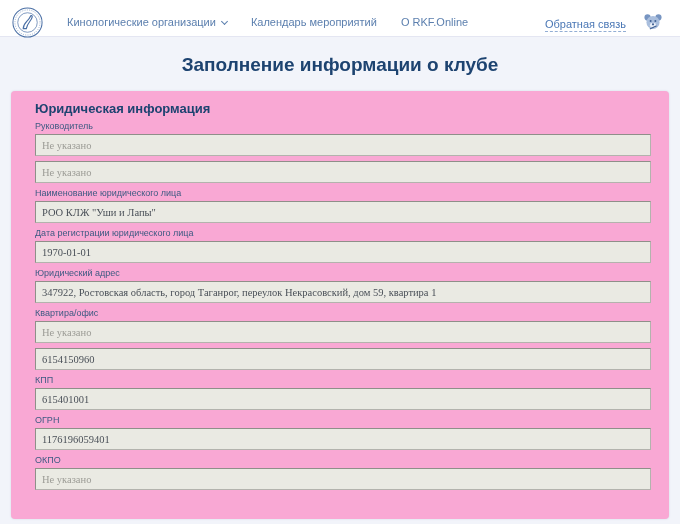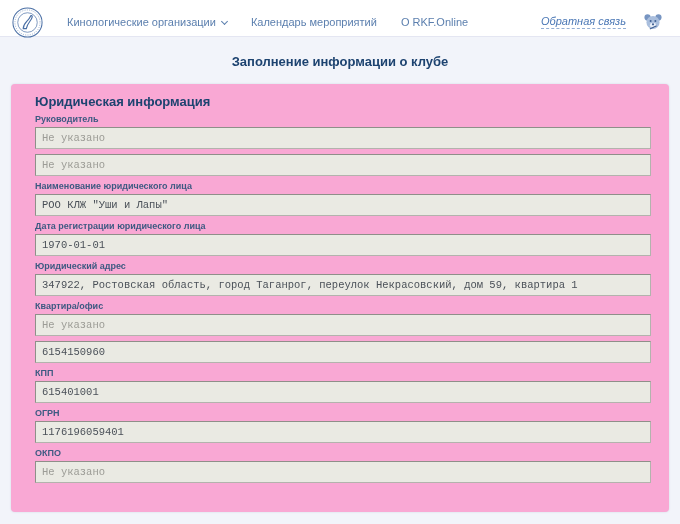--- a/index.html
+++ b/index.html
@@ -32,37 +32,37 @@
   }
   .caret {
     display: inline-block;
     width: 5px; height: 5px;
     border-right: 1.4px solid #5b7fae;
     border-bottom: 1.4px solid #5b7fae;
     transform: rotate(45deg);
     margin-left: 6px;
     vertical-align: 2px;
   }
-  .topbar-right { margin-left: auto; display: flex; align-items: center; font-style: italic; }
+  .topbar-right { margin-left: auto; display: flex; align-items: flex-end; }
   .feedback {
     color: #4a77b5;
     font-size: 11px;
     text-decoration: none;
     border-bottom: 1px dashed #93aed4;
     padding-bottom: 1px;
     cursor: pointer;
     white-space: nowrap;
   }
   .profile-icon { width: 22px; height: 20px; margin-left: 16px; cursor: pointer; }
 
   
   h1.page-title {
     margin: 17px 0 15px;
     text-align: center;
-    font-size: 13px;
+    font-size: 19px;
     font-weight: bold;
     color: #1d4370;
   }
 
   
   .card {
     margin: 0 11px;
     background: #f9a8d4;
     border-radius: 4px;
     box-shadow: 0 0 2px rgba(120,135,170,0.25);
@@ -73,29 +73,29 @@
     margin: 0 0 5px;
     font-size: 13px;
     font-weight: bold;
     color: #1d4370;
   }
   .field { margin-top: 5px; }
   .field label {
     display: block;
     font-size: 9px;
     line-height: 10px;
-    font-weight: bold;
+    font-weight: normal;
     color: #3d5a82;
     margin-bottom: 3px;
   }
   .field input {
     display: block;
     width: 100%;
     height: 18px;
-    font-family: Liberation Mono, monospace;
+    font-family: Liberation Serif, serif;
     font-size: 10.5px;
     color: #4a5058;
     padding: 10px 6px;
     background: #eaeae3;
     border: 1px solid #b3b3ad;
     border-top-color: #8f8f89;
     border-left-color: #8f8f89;
     border-radius: 0;
     outline: none;
   }

